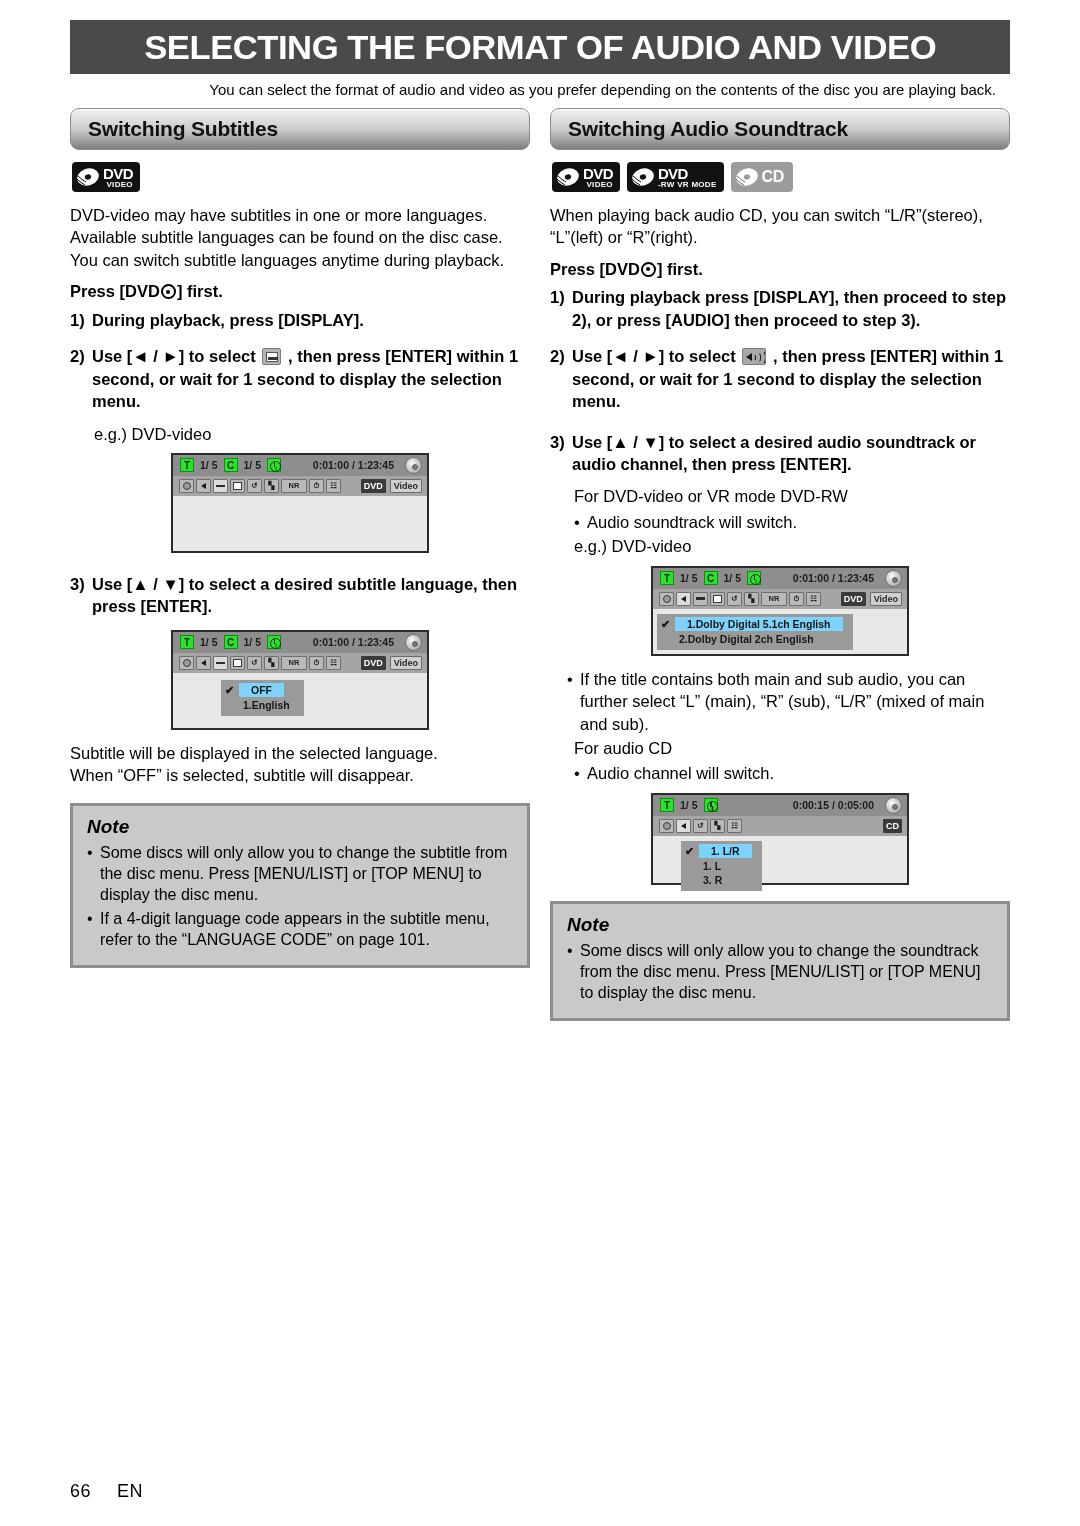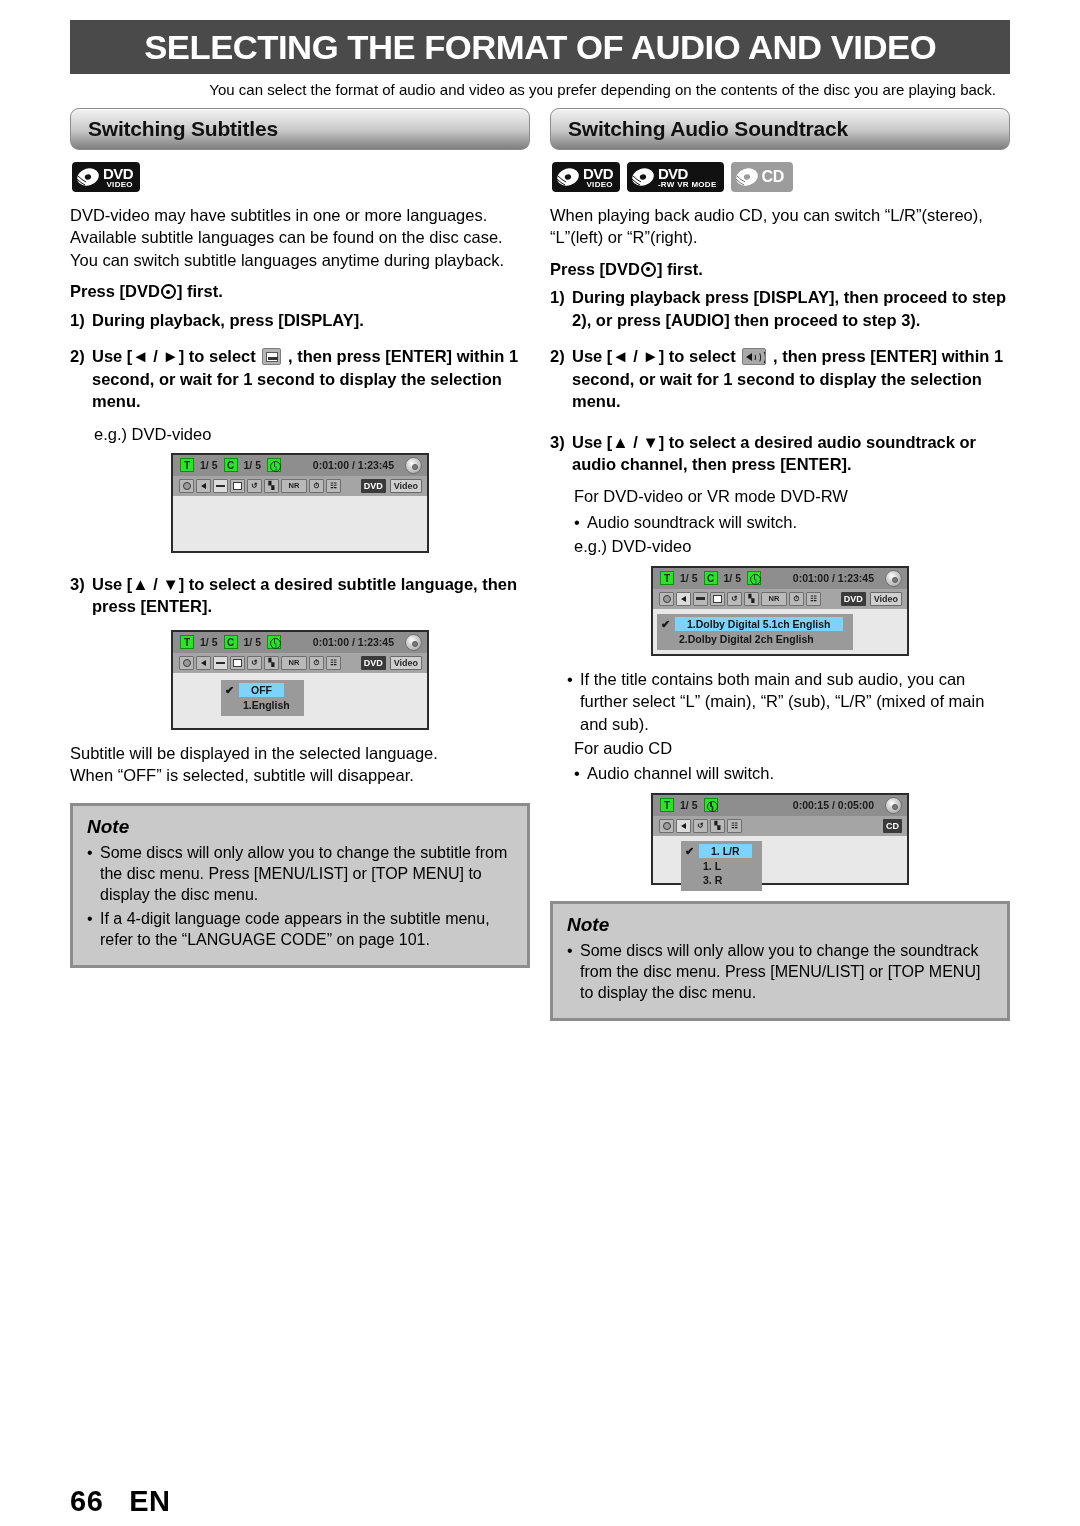--- a/index.html
+++ b/index.html
@@ -198,22 +198,22 @@
   
   .note {
     border: 3px solid #8d8d8d; background: #c9c9c9;
     padding: 10px 14px 12px 14px; margin-top: 16px;
   }
   .note-title { font-size: 19px; font-weight: bold; font-style: italic; margin-bottom: 4px; }
   .note .bullet { font-size: 16px; line-height: 1.32; margin-bottom: 3px; }
 
   
   .footer {
-    position: absolute; left: 70px; bottom: 8px;
-    font-size: 29px; font-weight: bold; letter-spacing: 0.5px;
+    position: absolute; left: 70px; bottom: 24px;
+    font-size: 18px; font-weight: normal; letter-spacing: 0.5px;
   }
   .footer .en { margin-left: 26px; }
 </style>
 </head>
 <body>
 
 <div class="page">
 
   <div class="title-bar">
     <span class="title-text">SELECTING THE FORMAT OF AUDIO AND VIDEO</span>

